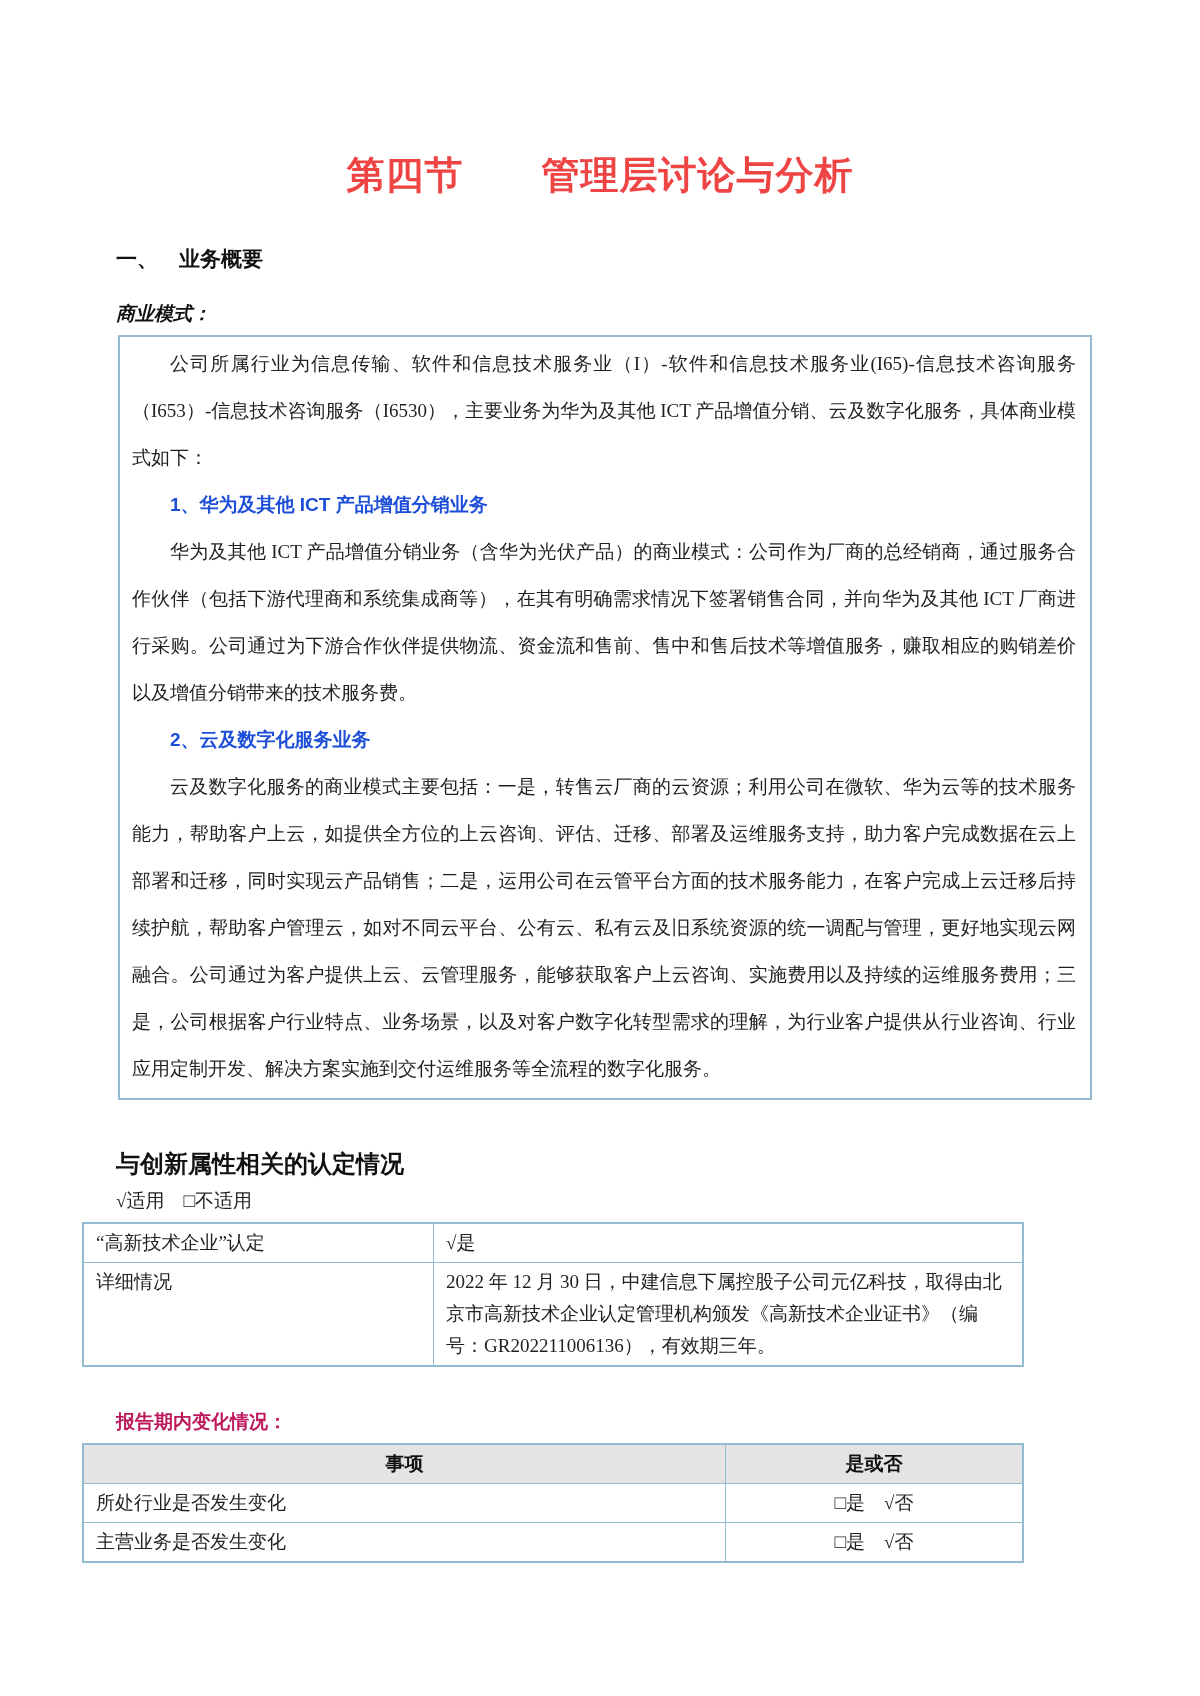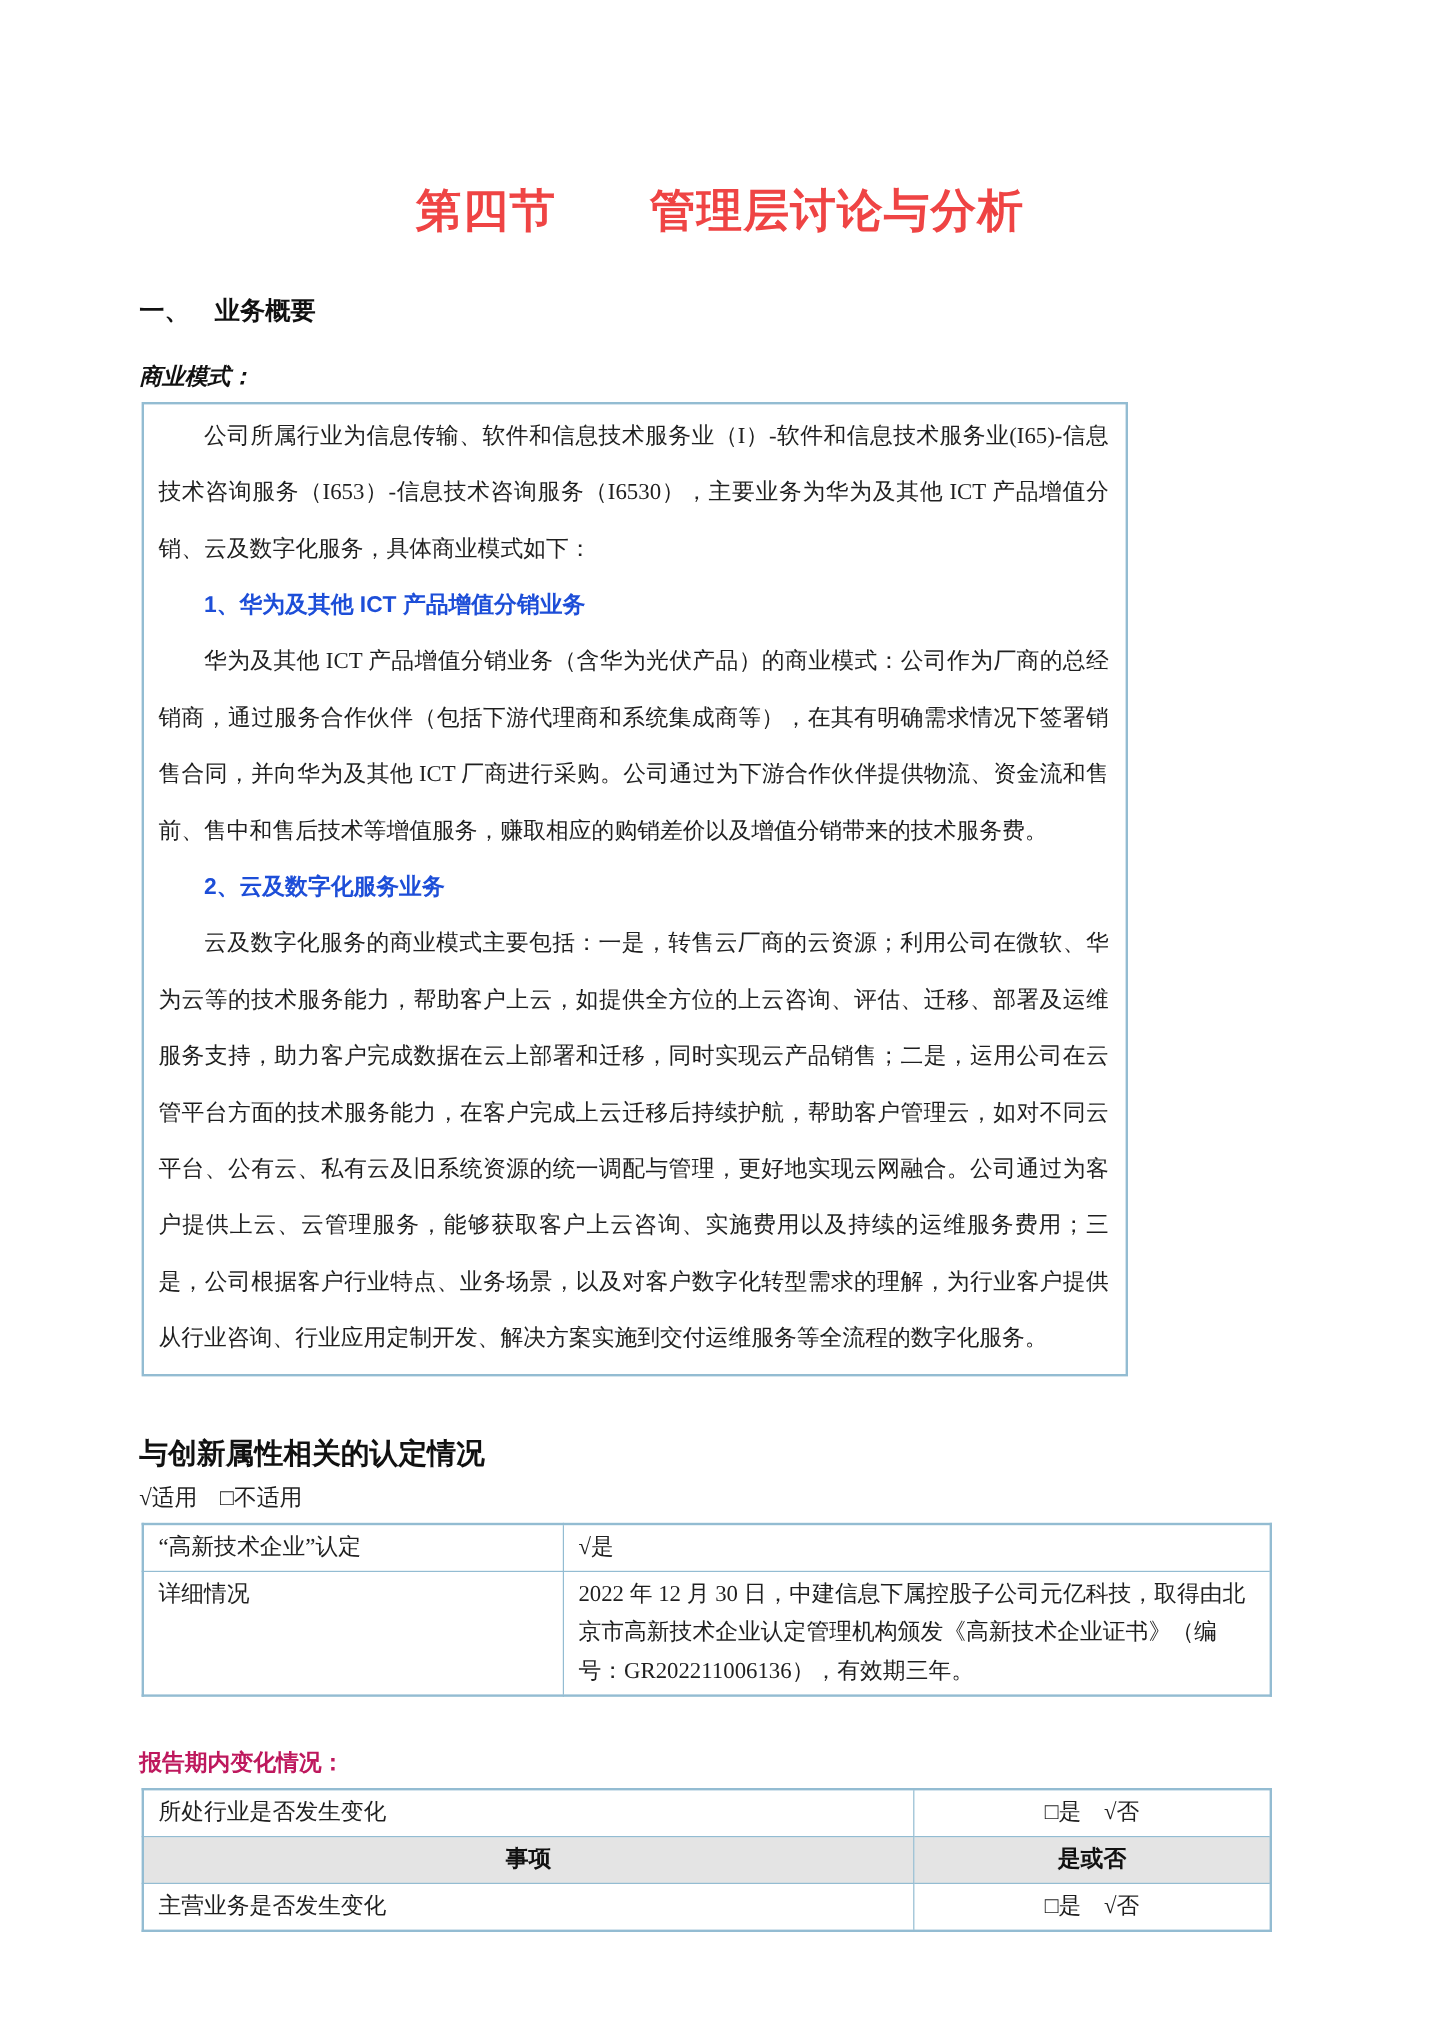--- a/index.html
+++ b/index.html
@@ -34,21 +34,21 @@
     margin: 28px 0 8px 116px;
     font-family: "Liberation Sans", "DejaVu Sans", sans-serif;
     font-weight: 700;
     font-size: 19px;
     color: #111;
     font-style: italic;
   }
   .business-box {
     box-sizing: border-box;
     margin-left: 118px;
-    width: 822px;
+    width: 974px;
     border: 2px solid #93bcd2;
     padding: 3px 14px 6px 12px;
     background: #fff;
   }
   .business-box p {
     margin: 0;
     font-size: 19px;
     line-height: 47px;
     text-indent: 2em;
     text-align: justify;
@@ -66,21 +66,21 @@
     font-weight: 700;
     font-size: 24px;
     color: #111;
   }
   .applicability {
     margin: 8px 0 8px 116px;
     font-size: 19px;
   }
 
   table.tbl {
-    margin-left: 118px;
+    margin-left: 82px;
     width: 942px;
     border-collapse: collapse;
     border: 2px solid #93bcd2;
     table-layout: fixed;
   }
   table.tbl td, table.tbl th {
     border: 1px solid #93bcd2;
     font-size: 19px;
     line-height: 32px;
     padding: 3px 12px;
@@ -140,26 +140,26 @@
       <td class="c2">2022 年 12 月 30 日，中建信息下属控股子公司元亿科技，取得由北京市高新技术企业认定管理机构颁发《高新技术企业证书》（编号：GR202211006136），有效期三年。</td>
     </tr>
   </tbody>
     </table>
 
   <div class="changes-heading">报告期内变化情况：</div>
 
   <table class="tbl tbl2">
     <tbody>
         <tr>
+      <th class="c1">事项</th>
+      <th class="c2">是或否</th>
+    </tr>
+    <tr>
       <td class="c1">所处行业是否发生变化</td>
       <td class="c2">□是　√否</td>
-    </tr>
-    <tr>
-      <th class="c1">事项</th>
-      <th class="c2">是或否</th>
     </tr>
     <tr>
       <td class="c1">主营业务是否发生变化</td>
       <td class="c2">□是　√否</td>
     </tr>
   </tbody>
     </table>
 
 </div>
 

